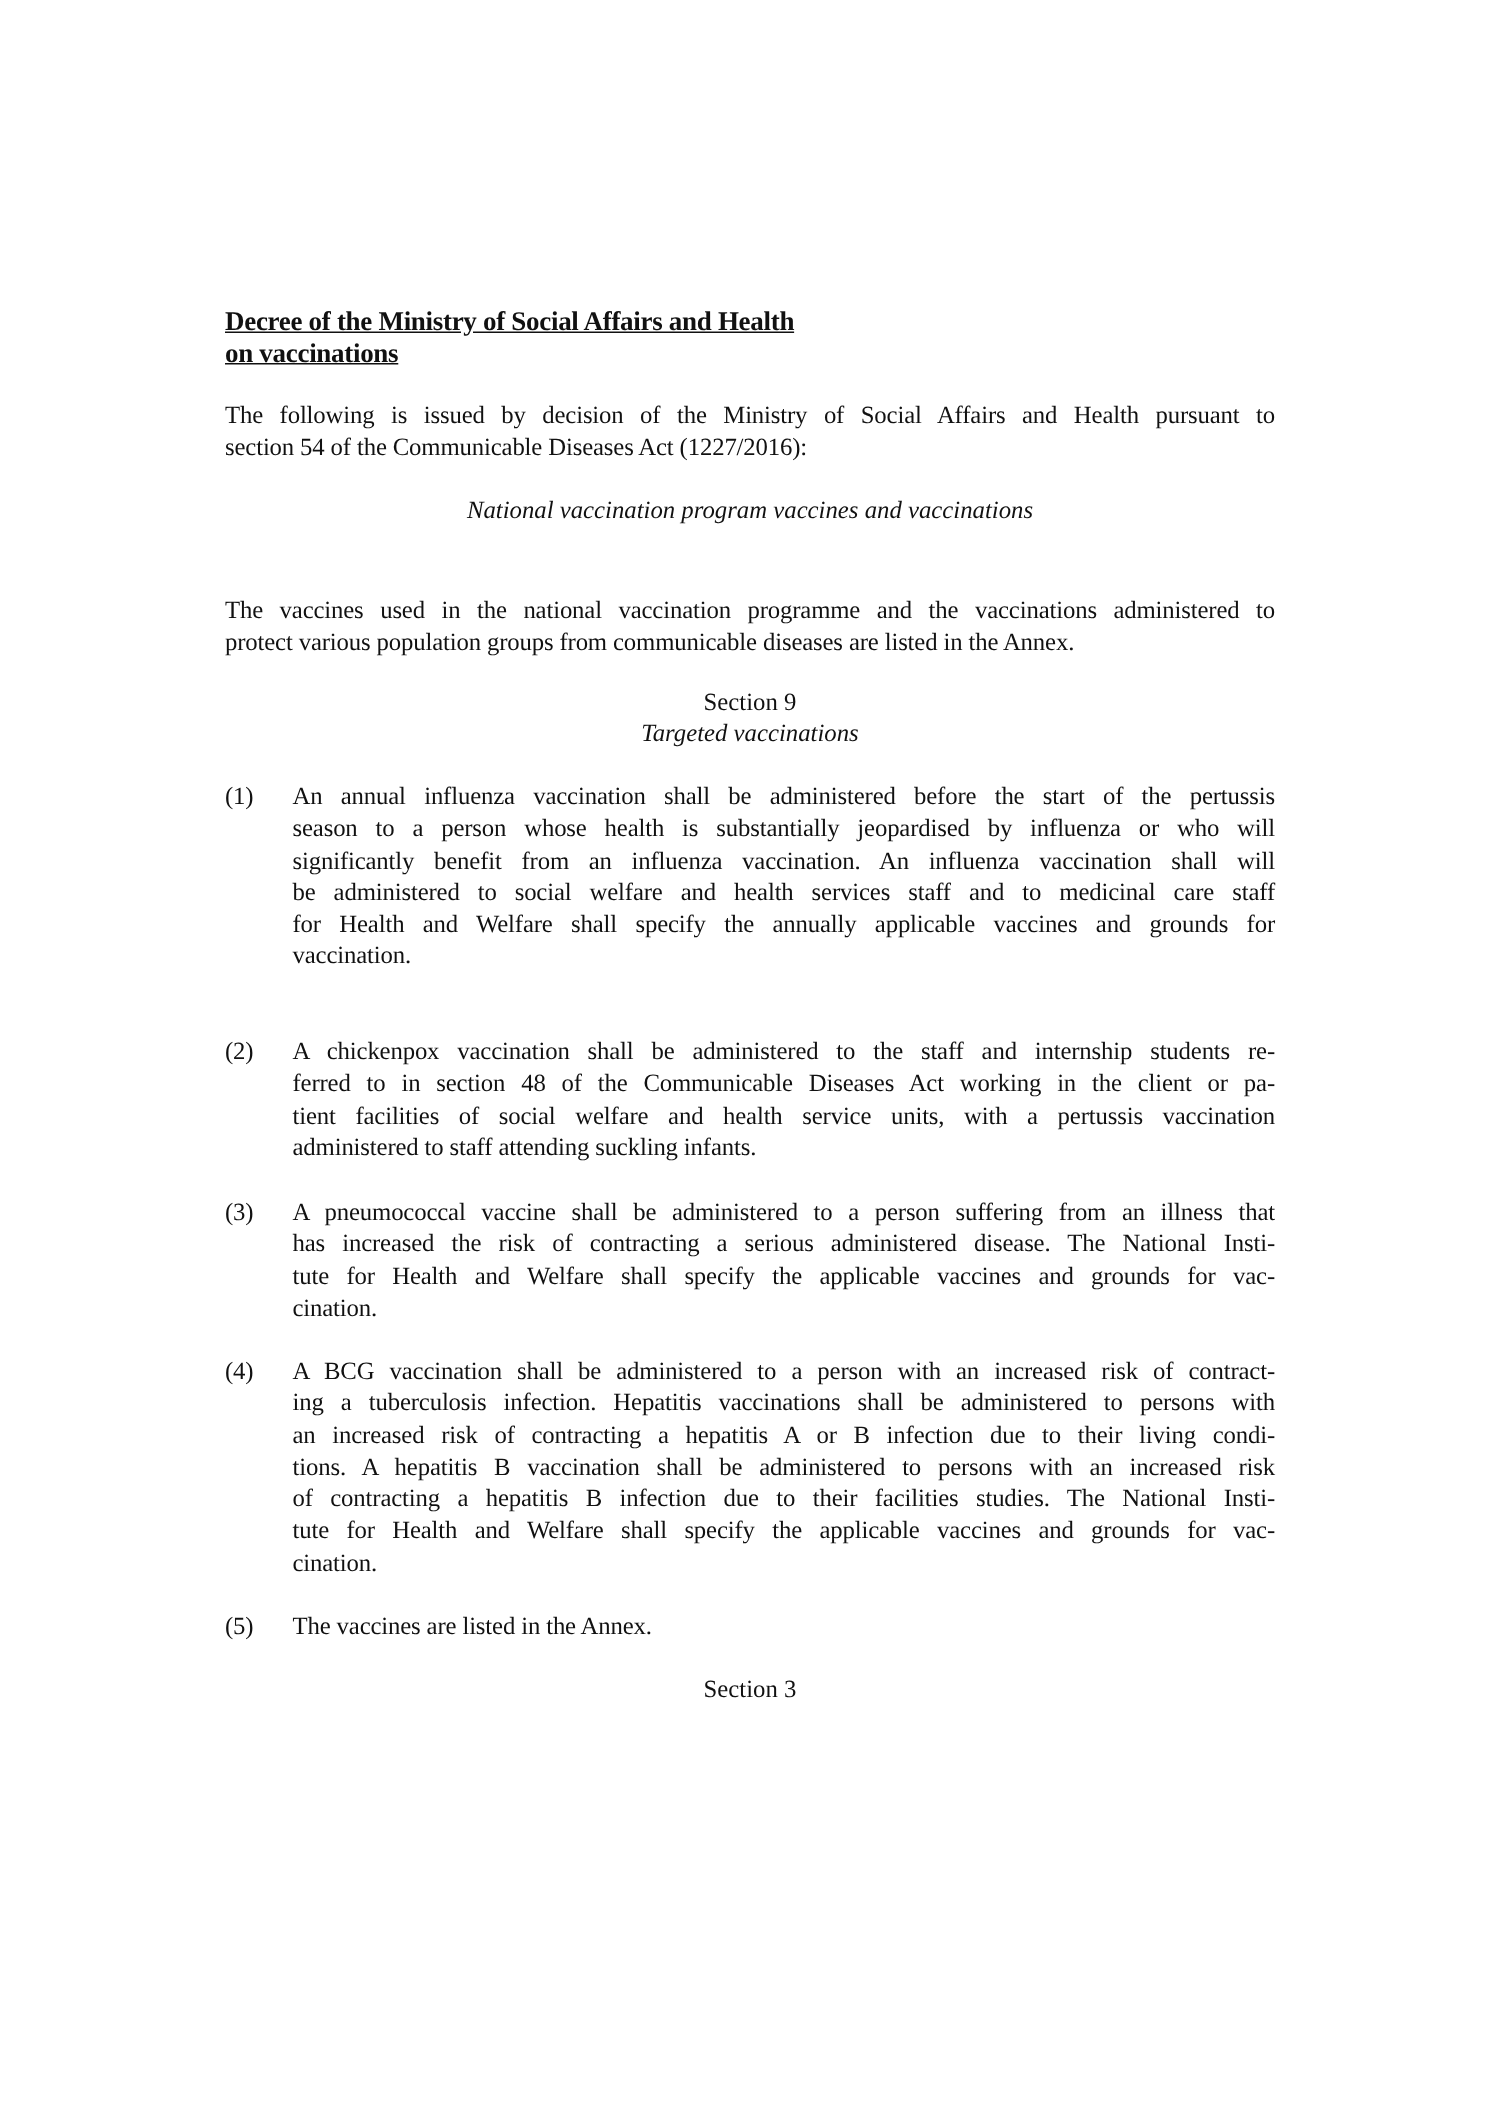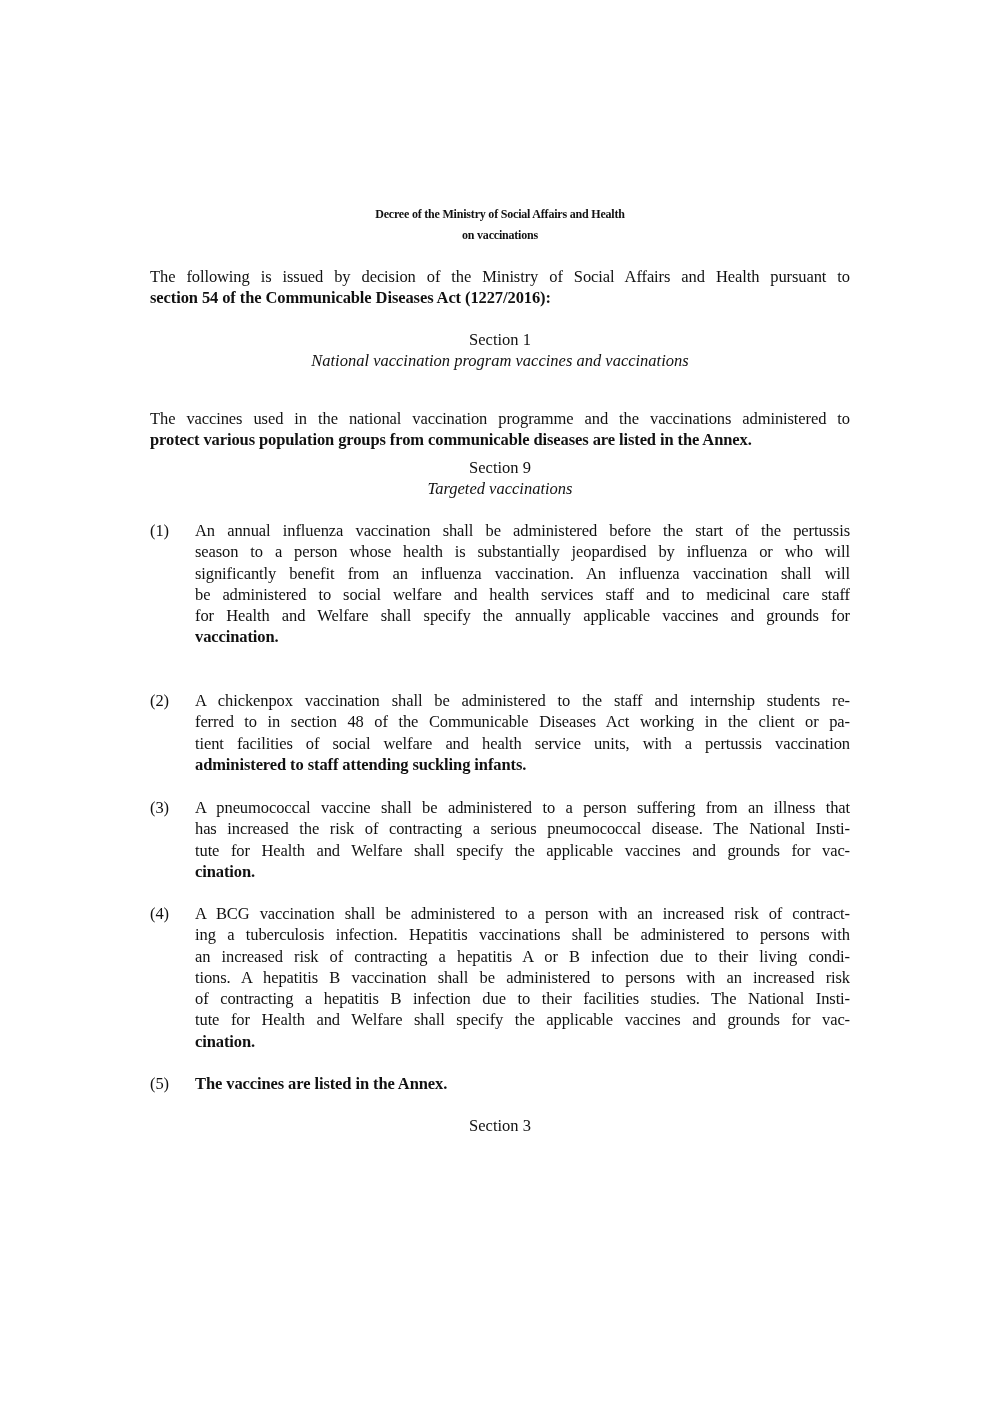--- a/index.html
+++ b/index.html
@@ -15,41 +15,41 @@
       font-family: "Liberation Serif", "DejaVu Serif", serif;
       color: #111111;
     }
     .page {
       position: absolute;
       left: 150px;
       top: 200px;
       width: 700px;
     }
     .title {
-      text-align: center;
+      text-align: left;
       font-weight: bold;
-      font-size: 12px;
+      font-size: 18px;
       line-height: 21px;
       letter-spacing: -0.2px;
+      text-decoration: underline;
     }
     .block {
       font-size: 16.5px;
       line-height: 21.3px;
       letter-spacing: -0.1px;
     }
     .line {
       display: block;
       text-align: justify;
       text-align-last: justify;
       white-space: nowrap;
       overflow: visible;
     }
     .line.last {
       text-align-last: left;
-      font-weight: bold;
     }
     .center {
       text-align: center;
       font-size: 16.5px;
       line-height: 21.3px;
     }
     .italic { font-style: italic; }
     .para-item {
       position: relative;
       padding-left: 45px;
@@ -70,24 +70,23 @@
     <span class="line-wrap">Decree of the Ministry of Social Affairs and Health</span>
     <span class="line-wrap">on vaccinations</span>
   </div>
 
   <div class="block" style="position:absolute; left:0; top:66px; width:700px;">
     <span class="line">The following is issued by decision of the Ministry of Social Affairs and Health pursuant to</span>
     <span class="line last">section 54 of the Communicable Diseases Act (1227/2016):</span>
   </div>
 
   <div style="position:absolute; left:0; top:129px; width:700px;">
-    <div class="center">Section 1</div>
     <div class="center italic">National vaccination program vaccines and vaccinations</div>
   </div>
-  <div class="block" style="position:absolute; left:0; top:208px; width:700px;">
+  <div class="block" style="position:absolute; left:0; top:196px; width:700px;">
     <span class="line">The vaccines used in the national vaccination programme and the vaccinations administered to</span>
     <span class="line last">protect various population groups from communicable diseases are listed in the Annex.</span>
   </div>
 
   <div style="position:absolute; left:0; top:257px; width:700px;">
     <div class="center">Section 9</div>
     <div class="center italic">Targeted vaccinations</div>
   </div>
 
   <div class="block para-item" style="position:absolute; left:0; top:320px; width:655px;">
@@ -104,21 +103,21 @@
     <span class="para-num">(2)</span>
     <span class="line">A chickenpox vaccination shall be administered to the staff and internship students re-</span>
     <span class="line">ferred to in section 48 of the Communicable Diseases Act working in the client or pa-</span>
     <span class="line">tient facilities of social welfare and health service units, with a pertussis vaccination</span>
     <span class="line last">administered to staff attending suckling infants.</span>
   </div>
 
   <div class="block para-item" style="position:absolute; left:0; top:597px; width:655px;">
     <span class="para-num">(3)</span>
     <span class="line">A pneumococcal vaccine shall be administered to a person suffering from an illness that</span>
-    <span class="line">has increased the risk of contracting a serious pneumococcal disease. The National Insti-</span>
+    <span class="line">has increased the risk of contracting a serious administered disease. The National Insti-</span>
     <span class="line">tute for Health and Welfare shall specify the applicable vaccines and grounds for vac-</span>
     <span class="line last">cination.</span>
   </div>
 
   <div class="block para-item" style="position:absolute; left:0; top:703px; width:655px;">
     <span class="para-num">(4)</span>
     <span class="line">A BCG vaccination shall be administered to a person with an increased risk of contract-</span>
     <span class="line">ing a tuberculosis infection. Hepatitis vaccinations shall be administered to persons with</span>
     <span class="line">an increased risk of contracting a hepatitis A or B infection due to their living condi-</span>
     <span class="line">tions. A hepatitis B vaccination shall be administered to persons with an increased risk</span>

